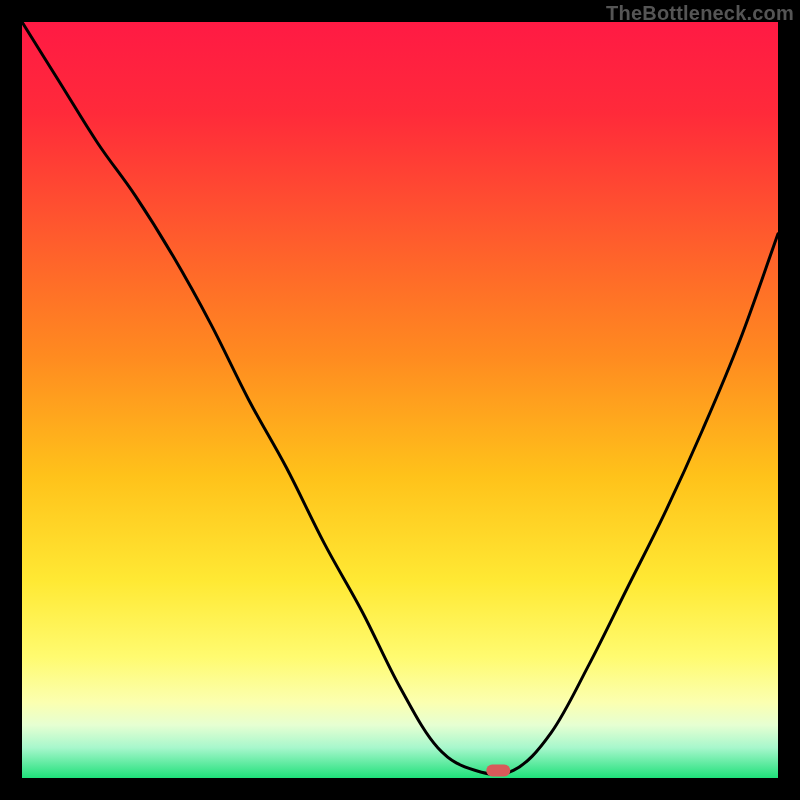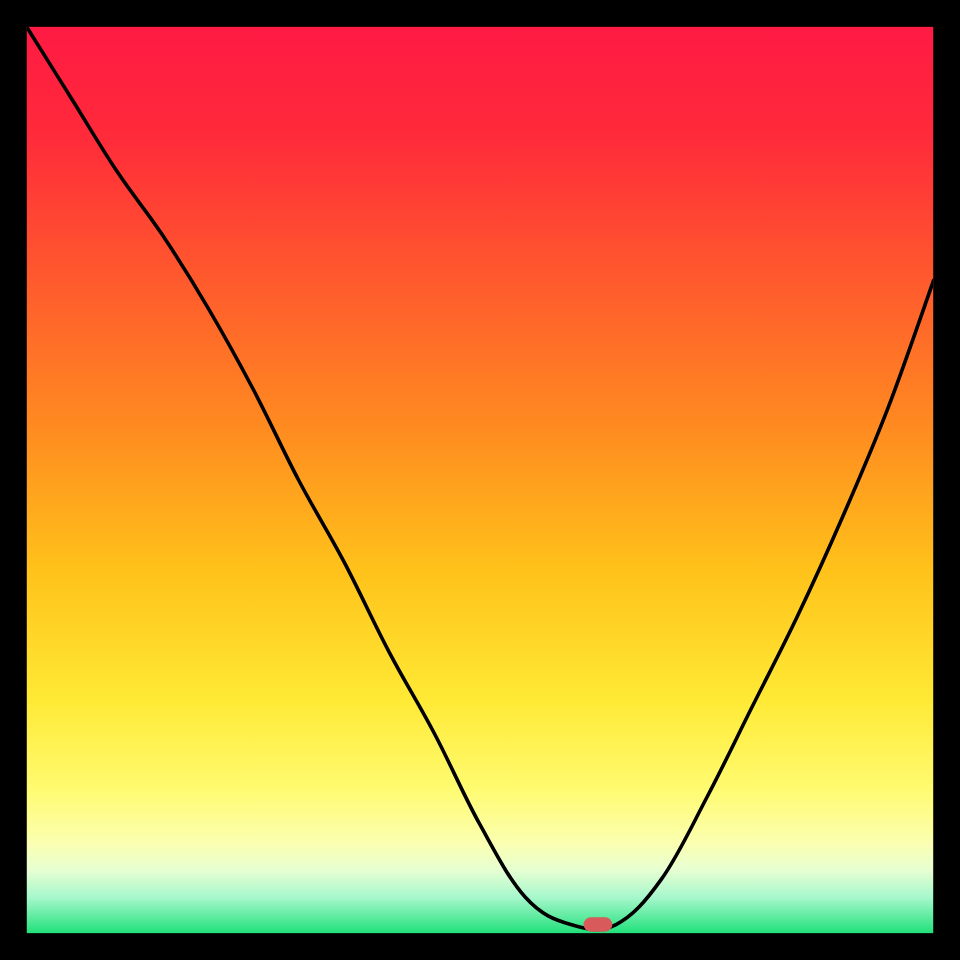--- a/index.html
+++ b/index.html
@@ -57,13 +57,14 @@
             <stop offset="93%" stop-color="#e6ffd2"></stop>
             <stop offset="96%" stop-color="#a7f7cc"></stop>
             <stop offset="100%" stop-color="#1fe07a"></stop>
           </linearGradient>
       </defs>
       <rect id="bg-rect" x="0" y="0" width="756" height="756" fill="url(#bg-grad)"></rect>
       <path id="curve-path" fill="none" stroke="#000" stroke-width="3" stroke-linecap="round" stroke-linejoin="round" d="M 0 0 C 6.804 10.886400000000004, 24.192000000000004 38.707200000000014, 37.800000000000004 60.48000000000002 C 51.408 82.25280000000002, 61.99200000000001 100.54800000000004, 75.60000000000001 120.96000000000004 C 89.20800000000001 141.37200000000004, 99.79199999999999 153.468, 113.39999999999999 173.88 C 127.008 194.292, 137.592 211.2264, 151.20000000000002 234.36 C 164.80800000000002 257.4936, 175.392 276.5448, 189 302.40000000000003 C 202.608 328.25520000000006, 213.19199999999998 352.14480000000003, 226.79999999999998 378 C 240.408 403.85519999999997, 250.99199999999996 420.1848, 264.59999999999997 446.04 C 278.20799999999997 471.89520000000005, 288.79200000000003 495.78479999999996, 302.40000000000003 521.64 C 316.00800000000004 547.4952, 326.592 563.8248000000001, 340.2 589.6800000000001 C 353.808 615.5352, 364.392 640.7855999999999, 378 665.28 C 391.608 689.7744, 402.192 710.7912, 415.8 725.76 C 429.408 740.7288, 439.99199999999996 744.3576, 453.59999999999997 748.44 C 467.20799999999997 752.5224000000001, 477.79200000000003 755.244, 491.40000000000003 748.44 C 505.00800000000004 741.6360000000001, 515.592 729.6912, 529.1999999999999 710.64 C 542.8079999999999 691.5888, 553.3919999999999 668.4552, 567 642.6 C 580.6080000000001 616.7448, 591.192 594.216, 604.8000000000001 567 C 618.4080000000001 539.784, 628.9920000000001 519.9768, 642.6 491.40000000000003 C 656.208 462.82320000000004, 666.792 439.5384, 680.4 408.24 C 694.0079999999999 376.9416, 704.5919999999999 352.9008, 718.1999999999999 317.52000000000004 C 731.808 282.1392000000001, 749.196 230.73120000000006, 756 211.68000000000006"></path>
       <rect id="min-marker" rx="6" ry="6" width="24" height="12" fill="#d85a5a" x="464.28000000000003" y="742.44"></rect>
     </svg>
   </div>
+  <div class="watermark">TheBottleneck.com</div>
 </div>
 
 </body></html>

